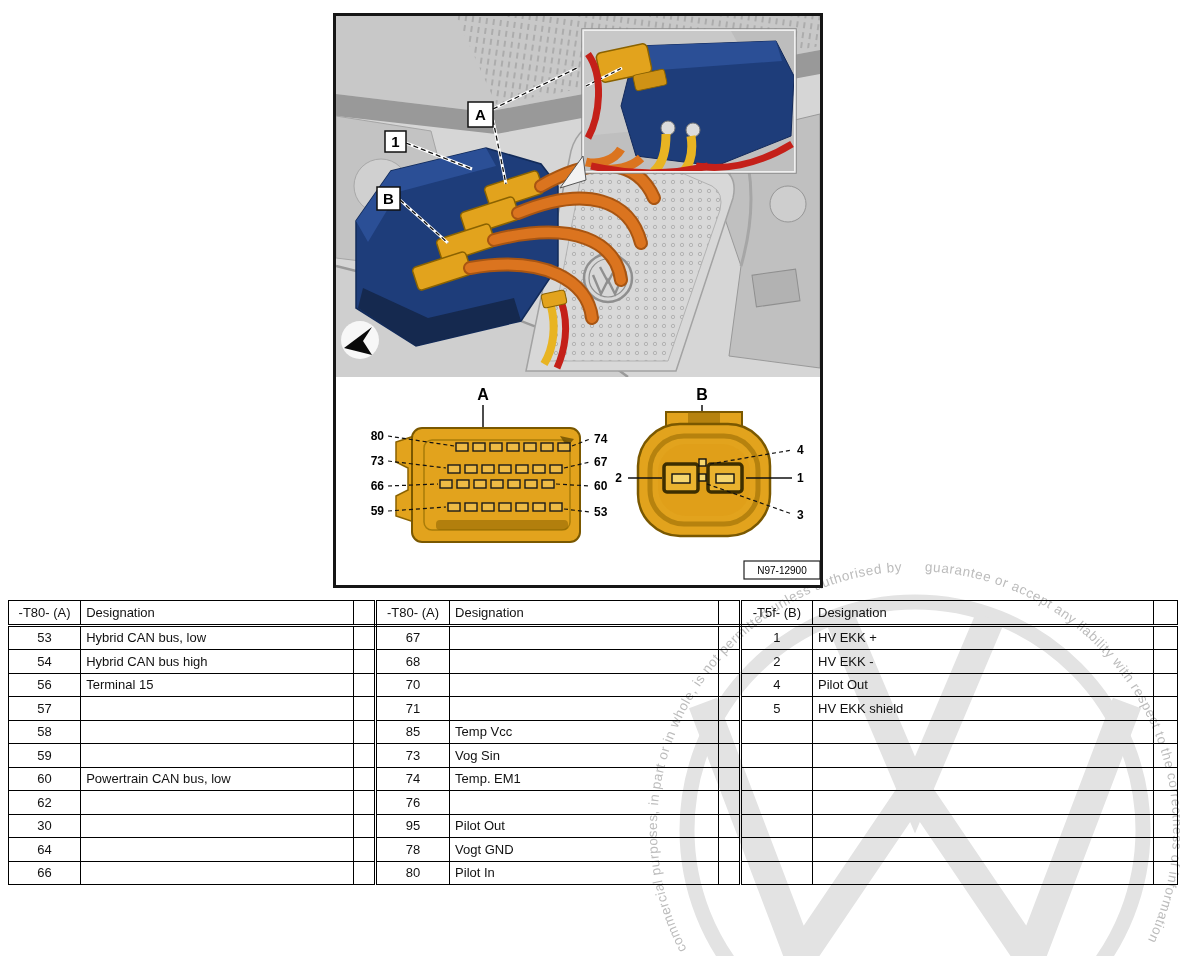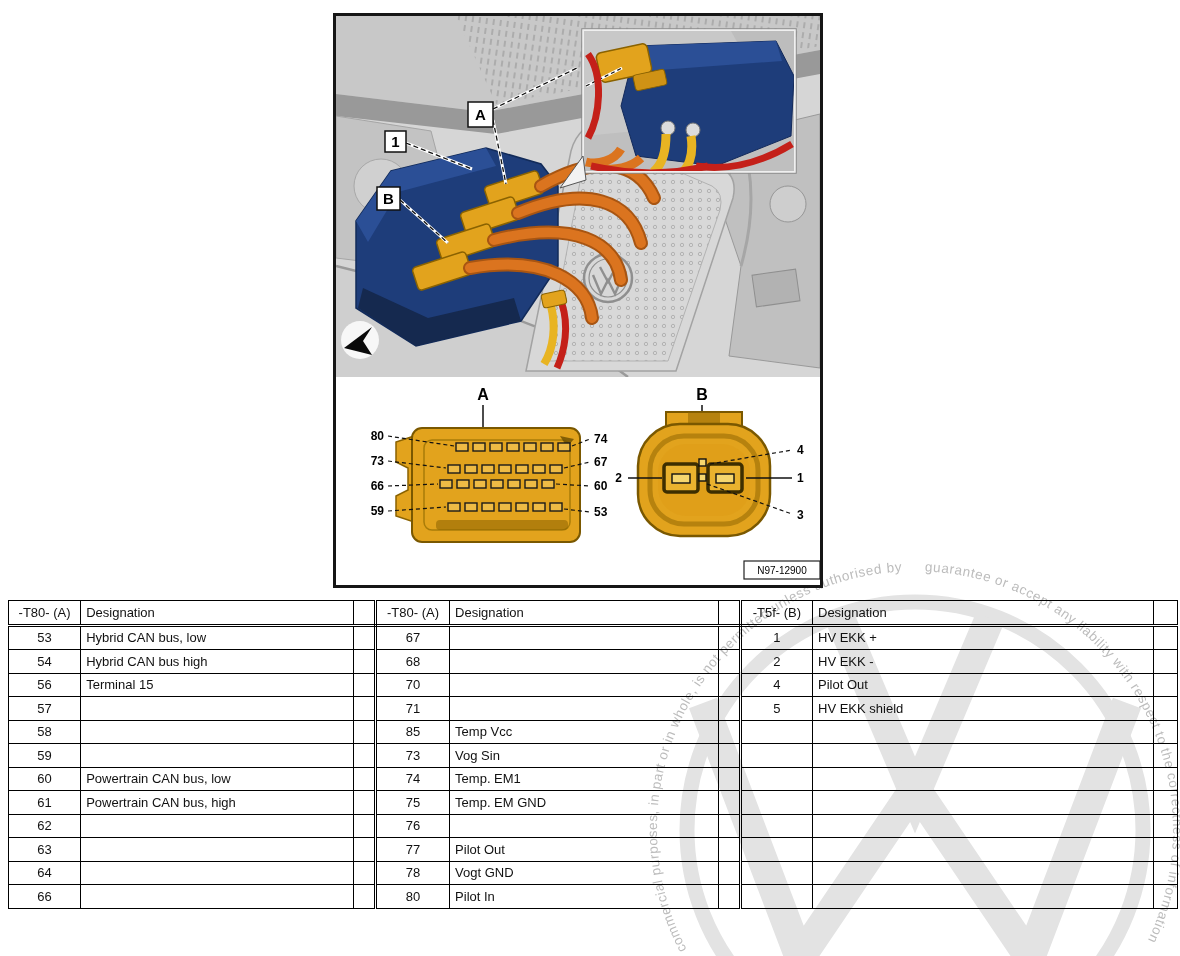--- a/index.html
+++ b/index.html
@@ -386,46 +386,35 @@
             <td>Powertrain CAN bus, low</td>
             <td class="sp dbl"></td>
             <td class="num">74</td>
             <td>Temp. EM1</td>
             <td class="sp dbl"></td>
             <td class="num"></td>
             <td></td>
             <td class="sp"></td>
           </tr>
           <tr>
-            <td class="num">61</td>
-            <td>Powertrain CAN bus, high</td>
-            <td class="sp dbl"></td>
-            <td class="num">75</td>
-            <td>Temp. EM GND</td>
-            <td class="sp dbl"></td>
-            <td class="num"></td>
-            <td></td>
-            <td class="sp"></td>
-          </tr>
-          <tr>
             <td class="num">62</td>
             <td></td>
             <td class="sp dbl"></td>
             <td class="num">76</td>
             <td></td>
             <td class="sp dbl"></td>
             <td class="num"></td>
             <td></td>
             <td class="sp"></td>
           </tr>
           <tr>
-            <td class="num">63</td>
-            <td></td>
-            <td class="sp dbl"></td>
-            <td class="num">77</td>
+            <td class="num">30</td>
+            <td></td>
+            <td class="sp dbl"></td>
+            <td class="num">95</td>
             <td>Pilot Out</td>
             <td class="sp dbl"></td>
             <td class="num"></td>
             <td></td>
             <td class="sp"></td>
           </tr>
           <tr>
             <td class="num">64</td>
             <td></td>
             <td class="sp dbl"></td>

